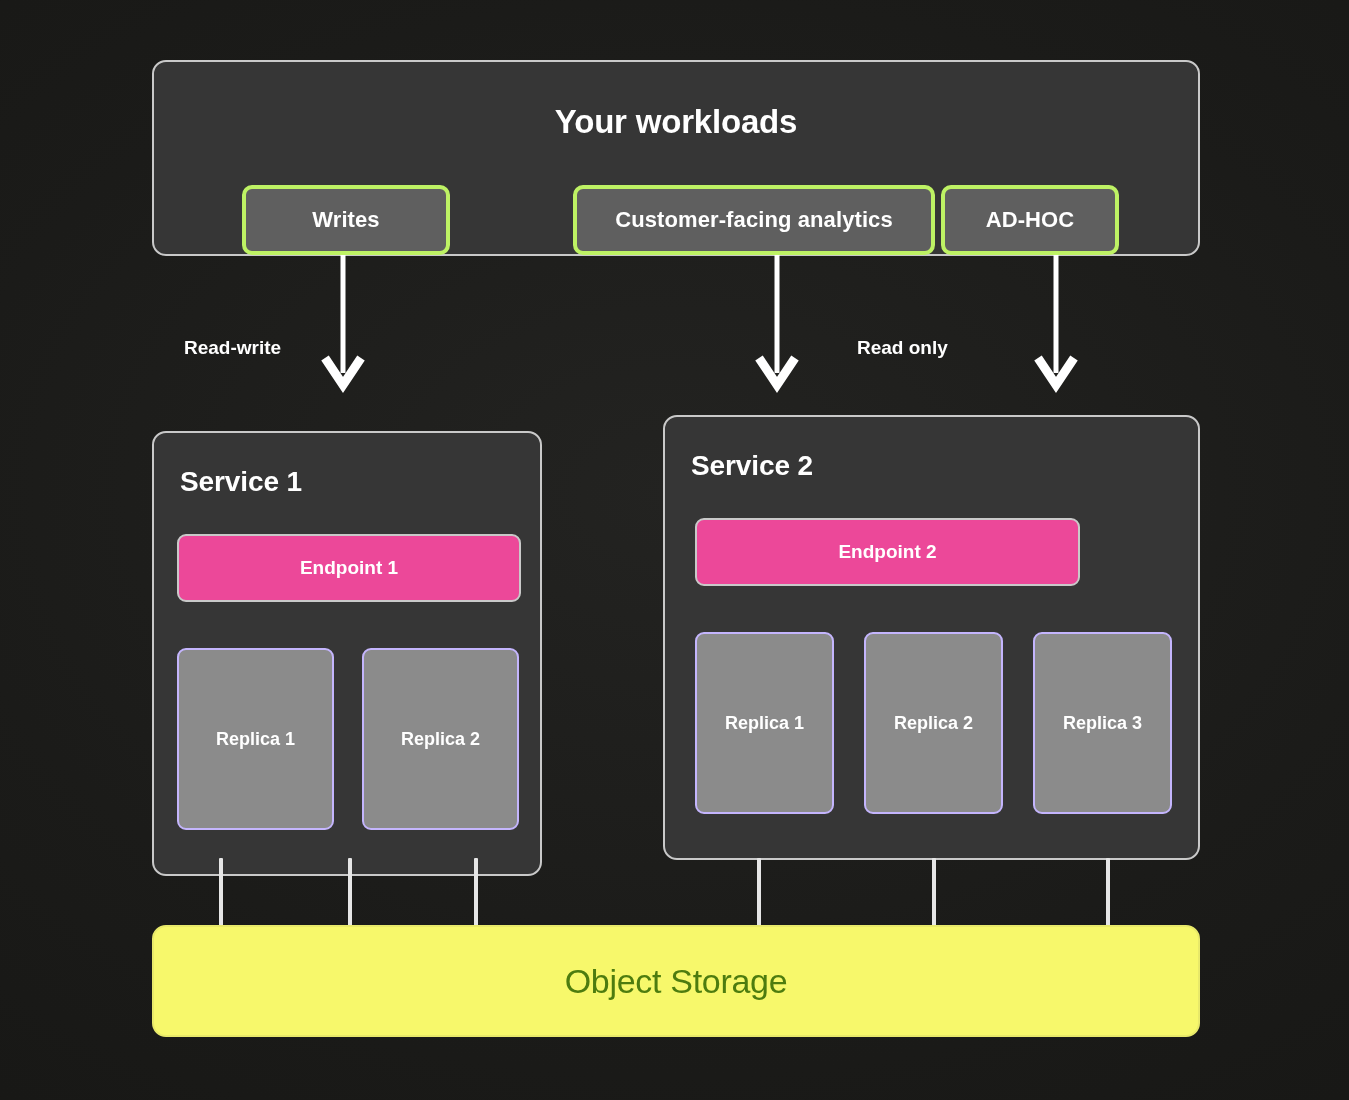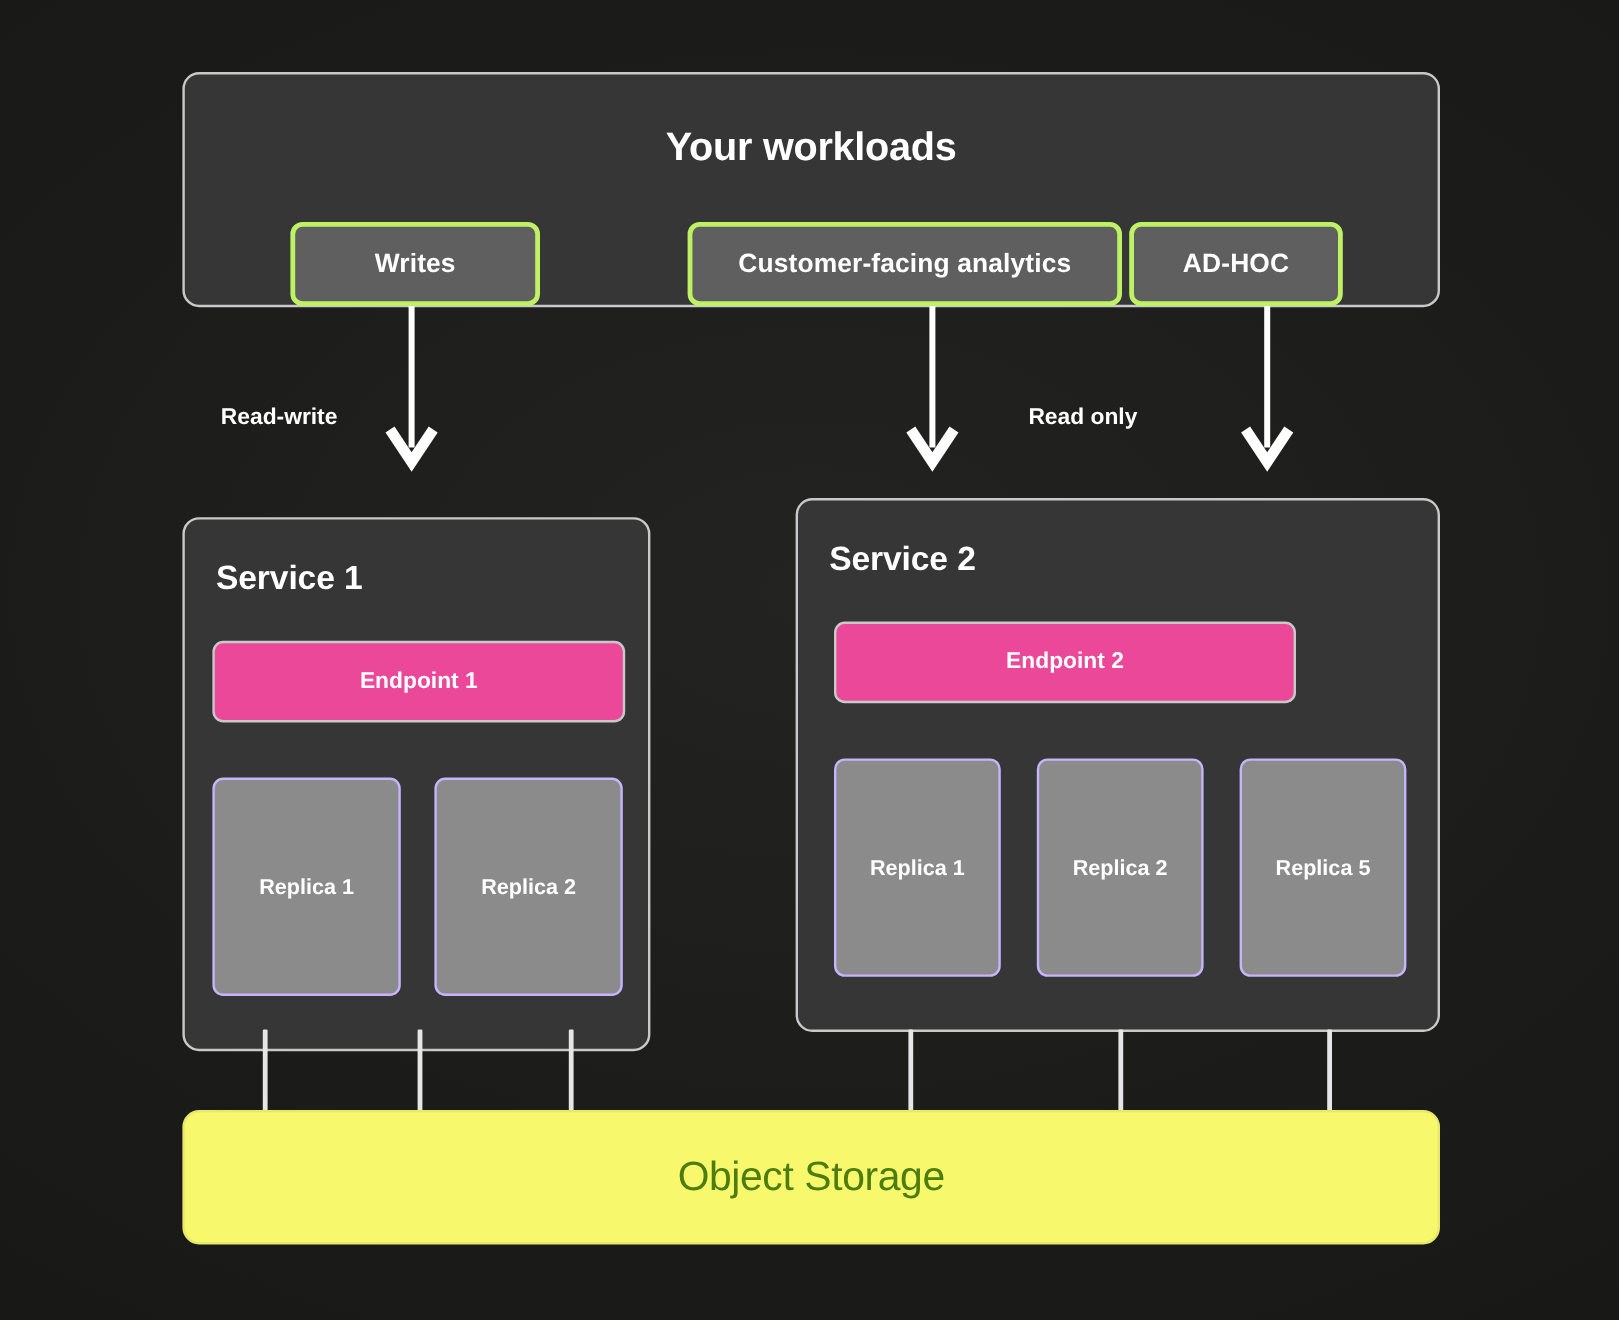--- a/index.html
+++ b/index.html
@@ -234,21 +234,21 @@
   </div>
 
   <div class="panel" id="service2-panel">
     <div class="service-title">Service 2</div>
 
     <div class="endpoint" id="endpoint-2">Endpoint 2</div>
 
     <div class="replicas" id="replicas-2">
       <div class="replica">Replica 1</div>
       <div class="replica">Replica 2</div>
-      <div class="replica">Replica 5</div>
+      <div class="replica">Replica 3</div>
     </div>
   </div>
 
   <div class="connector" style="left:219px; top:858px; height:69px;"></div>
   <div class="connector" style="left:348px; top:858px; height:69px;"></div>
   <div class="connector" style="left:474px; top:858px; height:69px;"></div>
 
   <div class="connector" style="left:757px; top:858px; height:69px;"></div>
   <div class="connector" style="left:932px; top:858px; height:69px;"></div>
   <div class="connector" style="left:1106px; top:858px; height:69px;"></div>

